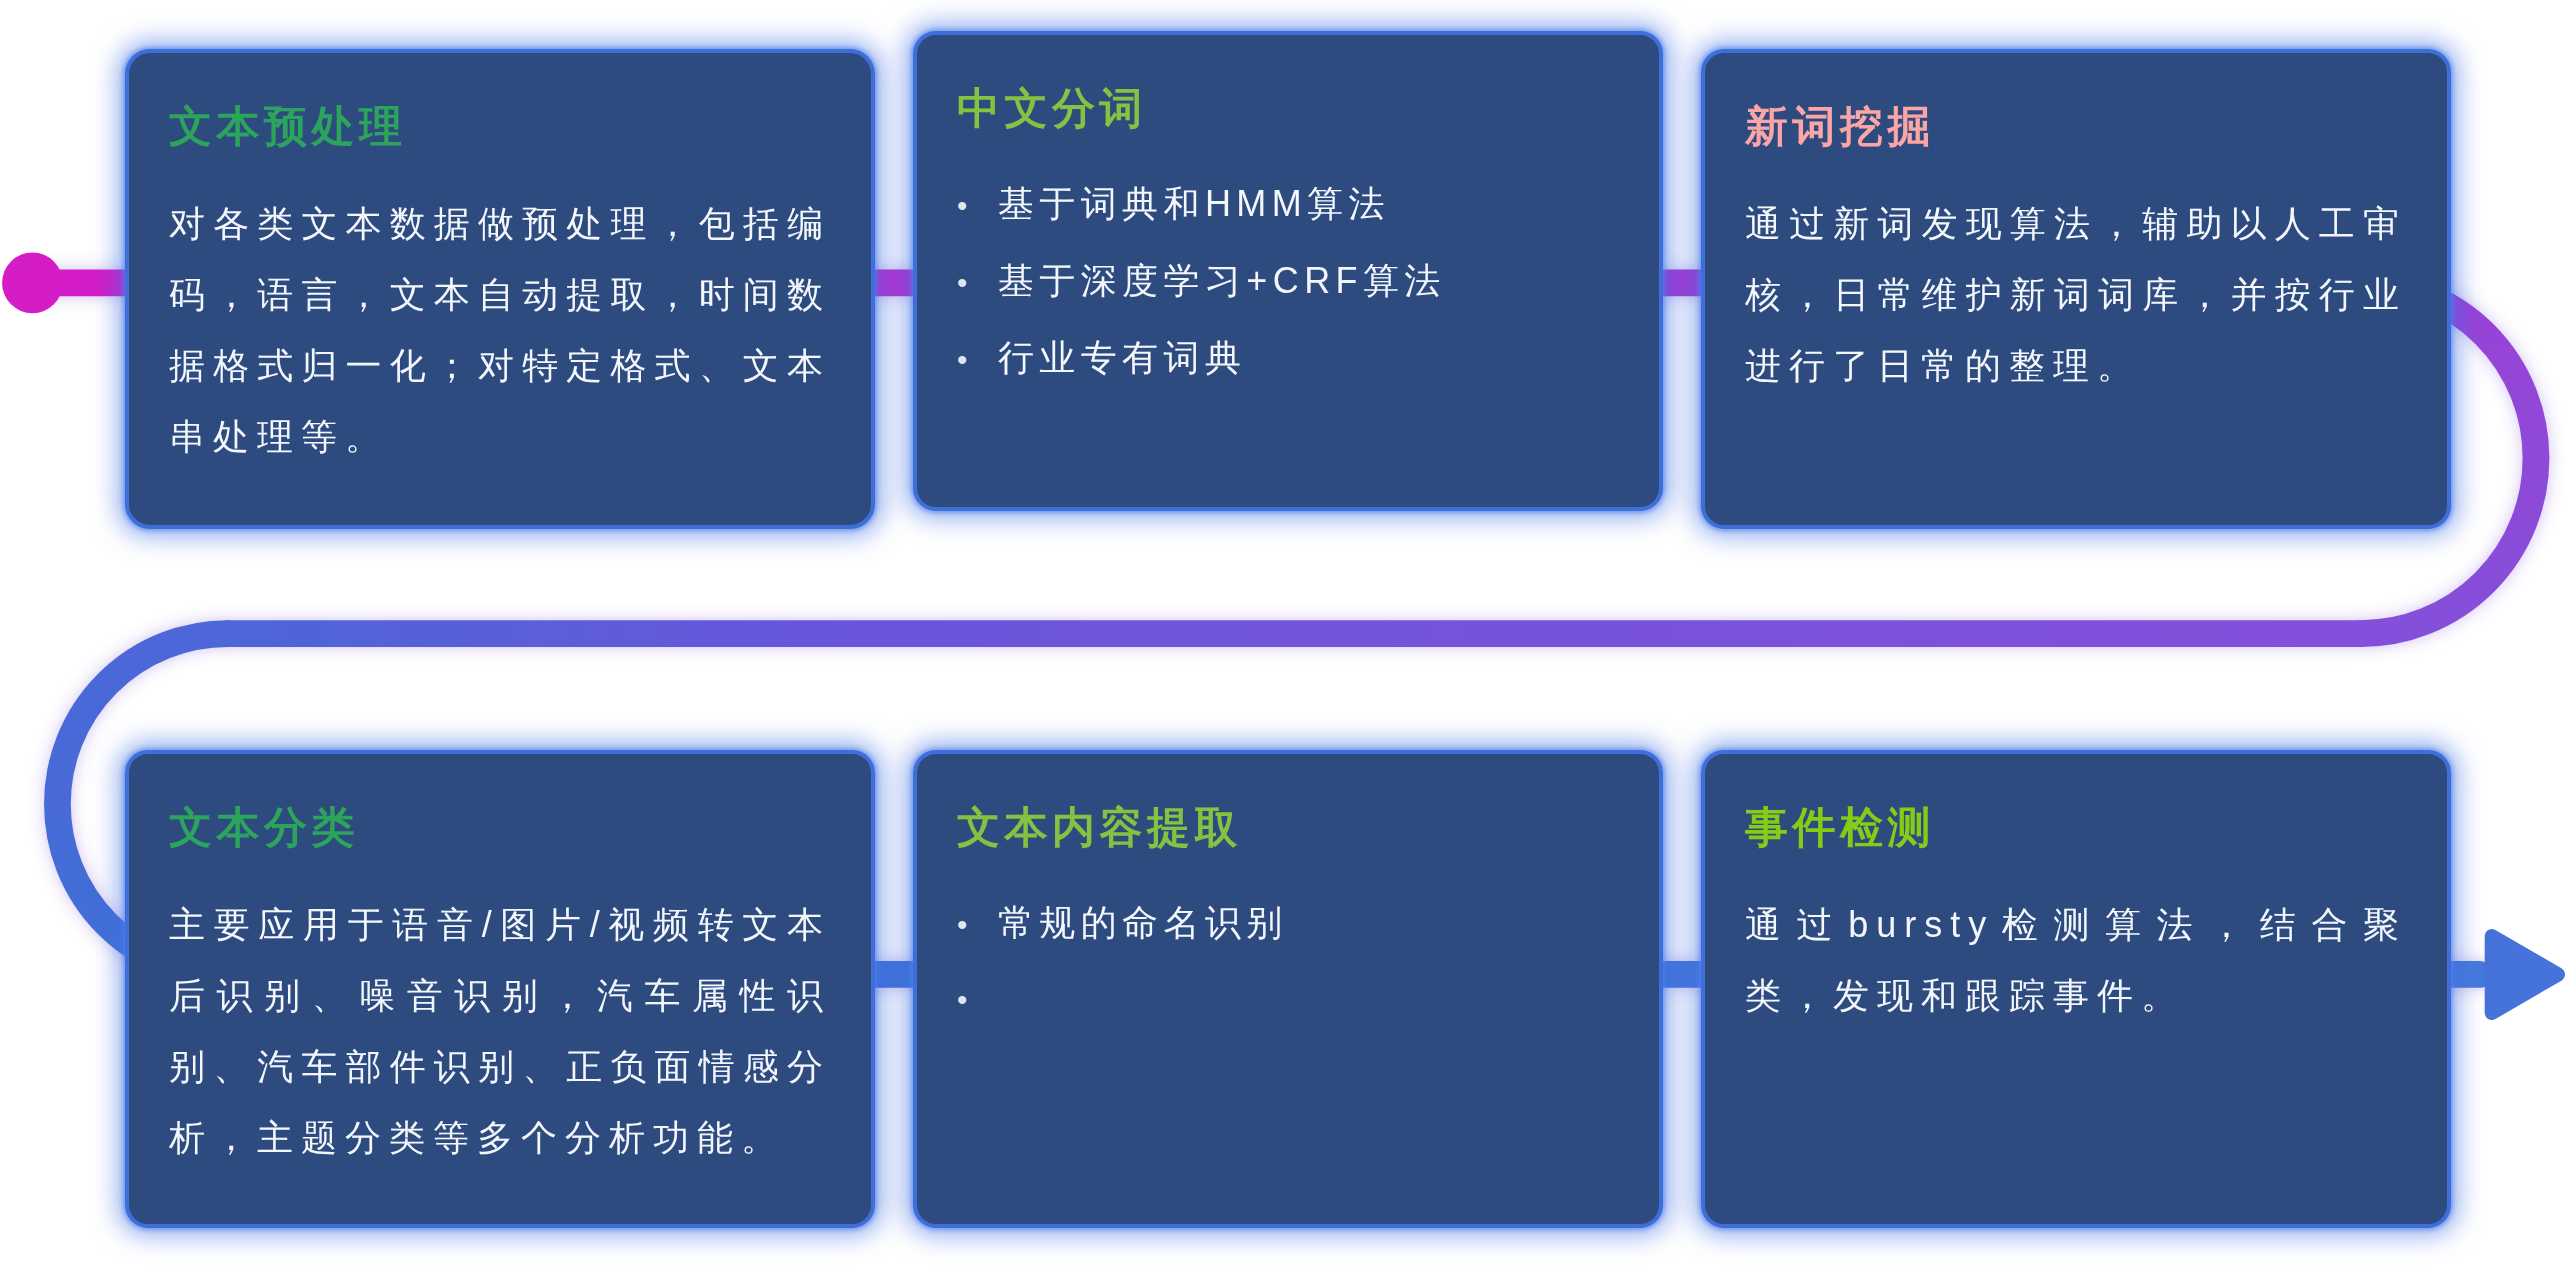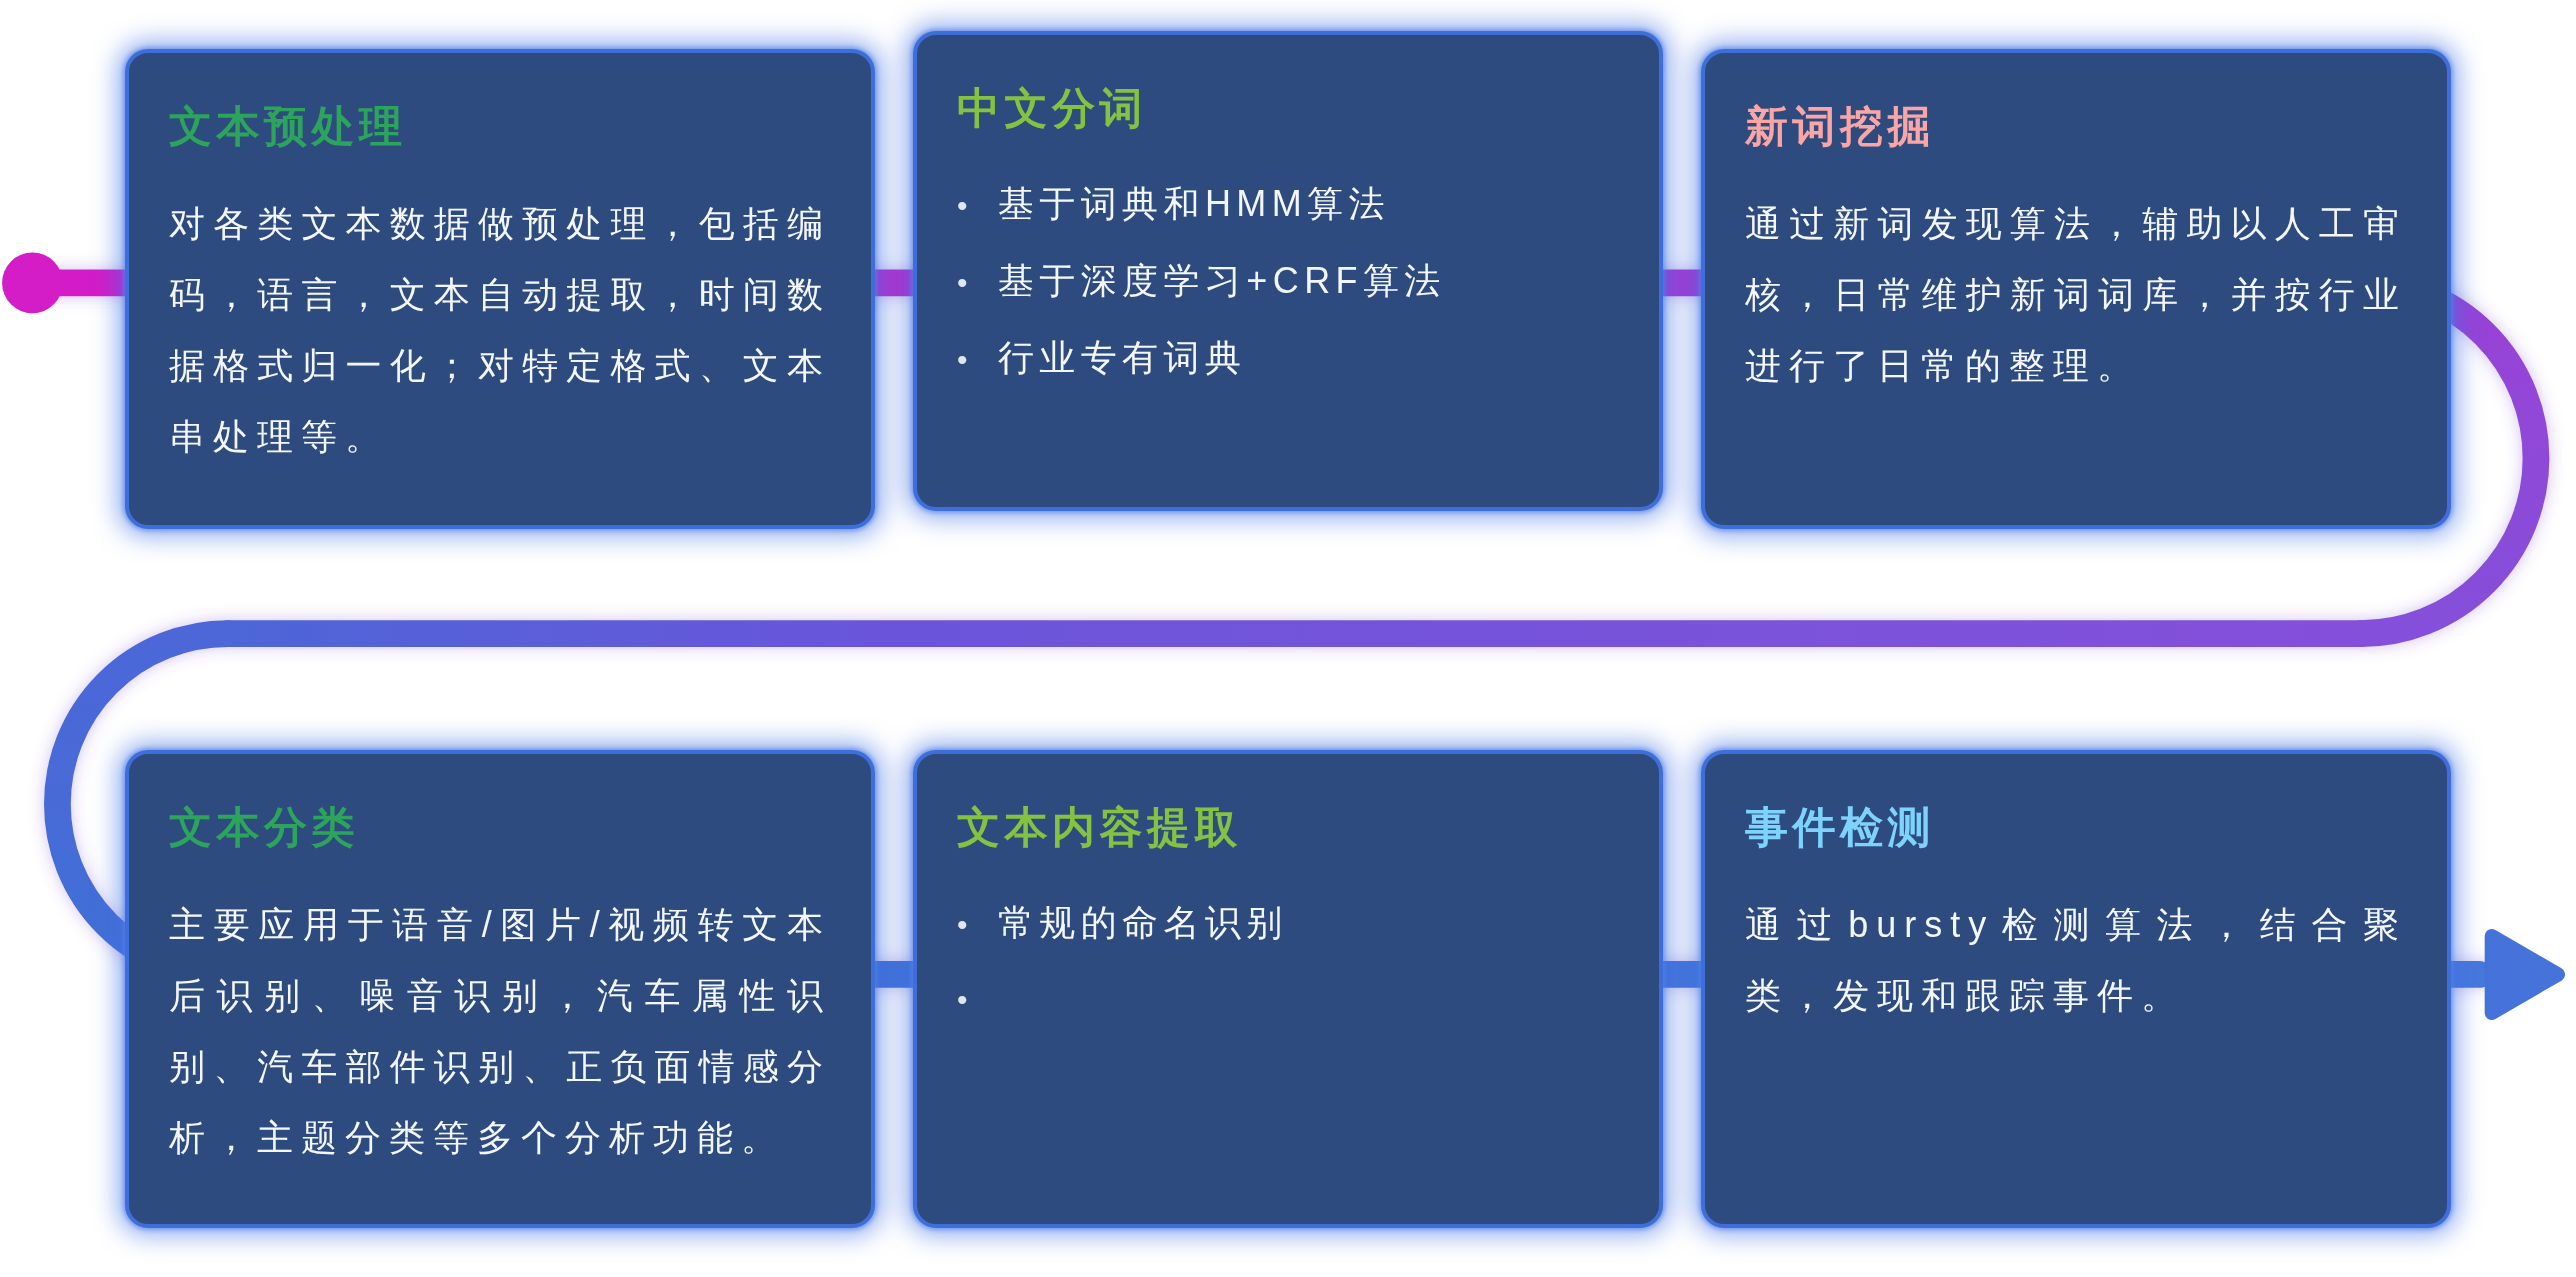--- a/index.html
+++ b/index.html
@@ -16,21 +16,21 @@
   svg.flow { position: absolute; left: 0; top: 0; z-index: 0; }
 
   .card {
     position: absolute; z-index: 1;
     background: #2e4b80;
     border: 4.5px solid #3f6ed9;
     border-radius: 23px;
     box-shadow: 0 0 25px 7.1px rgba(63,112,225,.55), 0 0 4.5px 1.8px rgba(96,146,245,.65);
     padding: 45px 40px 36px;
   }
-  .c1 { left: 125px;  top: 49px;  width: 750px; height: 480px; }
+  .c1 { left: 125px;  top: 49px;  width: 750px; height: 480px; border-radius: 25px; }
   .c2 { left: 913px; top: 31px;  width: 750px; height: 480px; }
   .c3 { left: 1701px; top: 49px;  width: 750px; height: 480px; }
   .c4 { left: 125px;  top: 750px; width: 750px; height: 478px; }
   .c5 { left: 913px; top: 750px; width: 750px; height: 478px; }
   .c6 { left: 1701px; top: 750px; width: 750px; height: 478px; }
 
   .card-title {
     font-size: 43px;
     font-weight: bold;
     letter-spacing: 4.5px;
@@ -146,18 +146,18 @@
         <span class="dot">•</span>
         <span>常规的命名识别</span>
       </li>
       <li class="bullet">
         <span class="dot">•</span>
       </li>
     </ul>
   </div>
 
   <div class="card c6">
-    <h2 class="card-title" style="color: #7dd3fc;">事件检测</h2>
+    <h2 class="card-title" style="color: #84cc16;">事件检测</h2>
     <p class="card-body">通过bursty检测算法，结合聚类，发现和跟踪事件。</p>
   </div>
 
 </div>
 
 
 </body></html>

